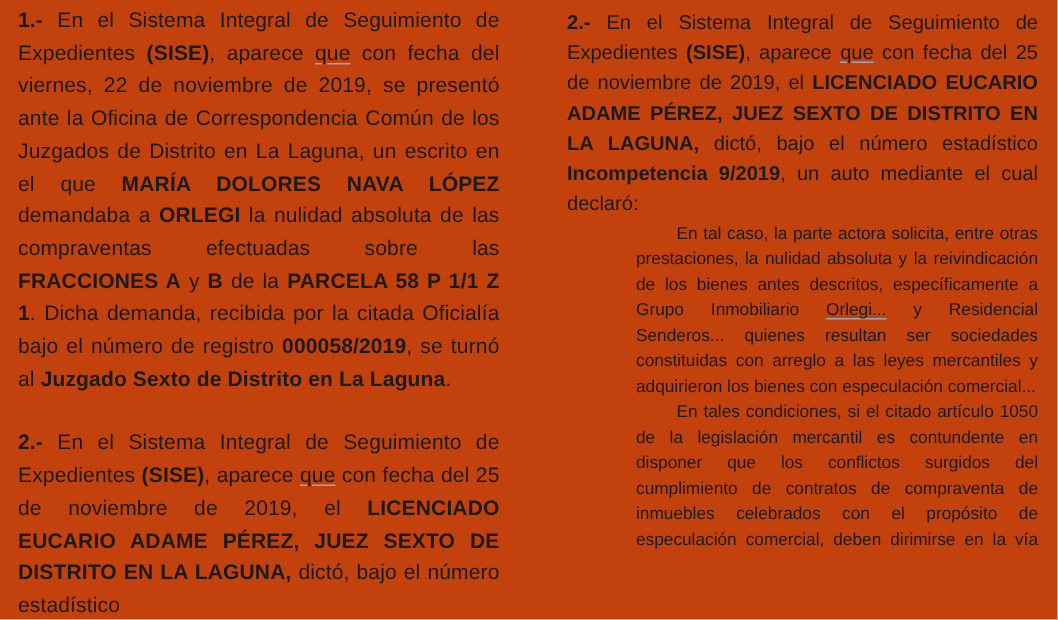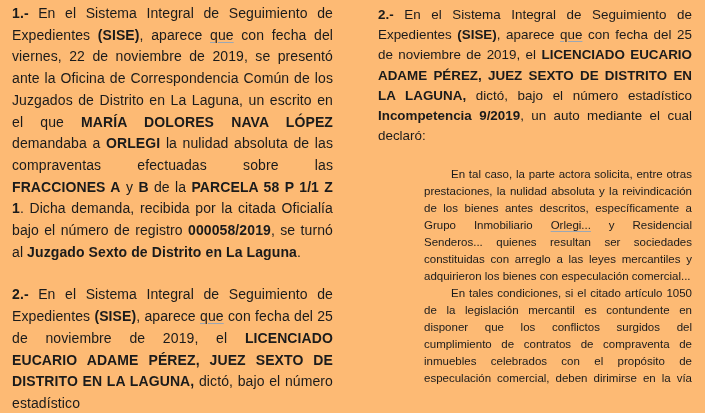--- a/index.html
+++ b/index.html
@@ -12,21 +12,21 @@
     height: 413px;
     overflow: hidden;
     position: relative;
     font-family: "Liberation Sans", "DejaVu Sans", sans-serif;
     color: #1b1b1b;
     -webkit-font-smoothing: antialiased;
   }
   .doc {
     position: absolute;
     inset: 0;
-    background: #fdba74;
+    background: #c2410c;
   }
   .col {
     position: absolute;
     top: 0;
   }
   .col-left {
     left: 12px;
     width: 321px;
     padding-top: 3px;
     font-size: 14px;
@@ -52,21 +52,21 @@
     text-align-last: justify;
   }
   .b { font-weight: 700; }
   .u {
     text-decoration: underline;
     text-decoration-color: #9aa7b5;
     text-decoration-thickness: 1px;
     text-underline-offset: 2px;
   }
   .quote {
-    margin: 20px 0 0 46px;
+    margin: 2px 0 0 46px;
     font-size: 11.5px;
     line-height: 17px;
   }
   .qpara {
     margin: 0;
     text-align: justify;
     text-indent: 27px;
   }
 </style>
 </head>

